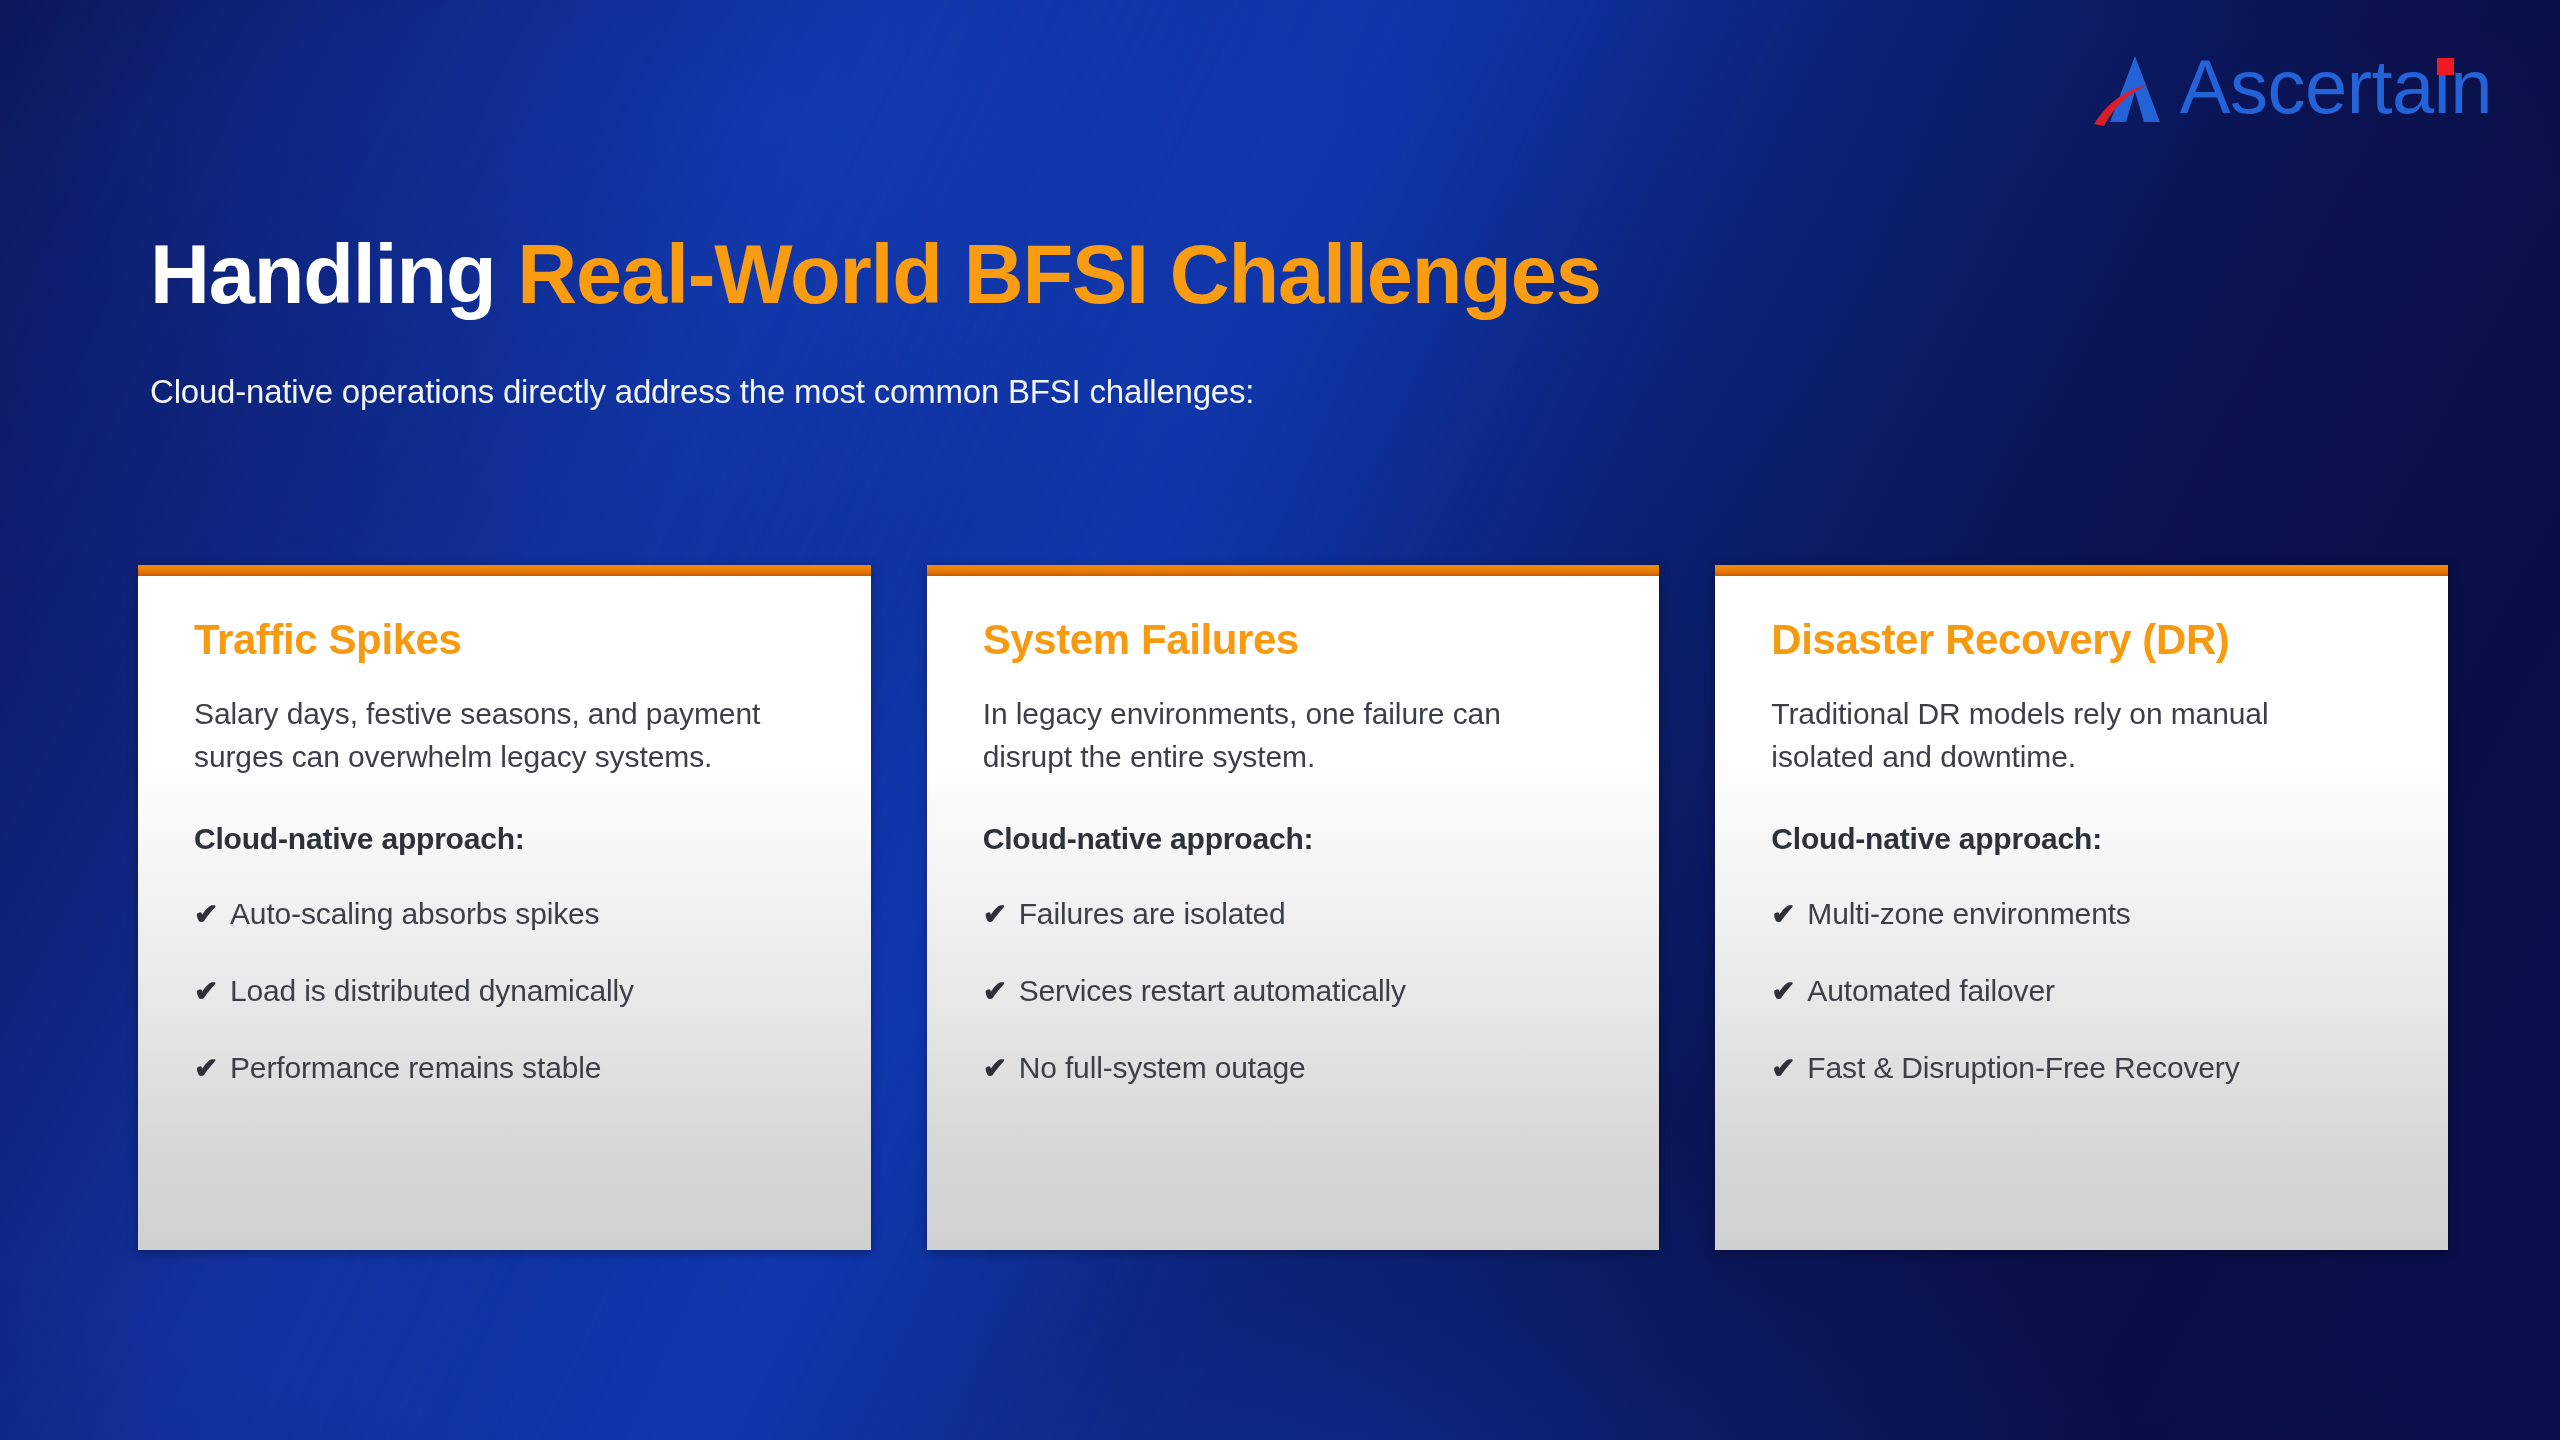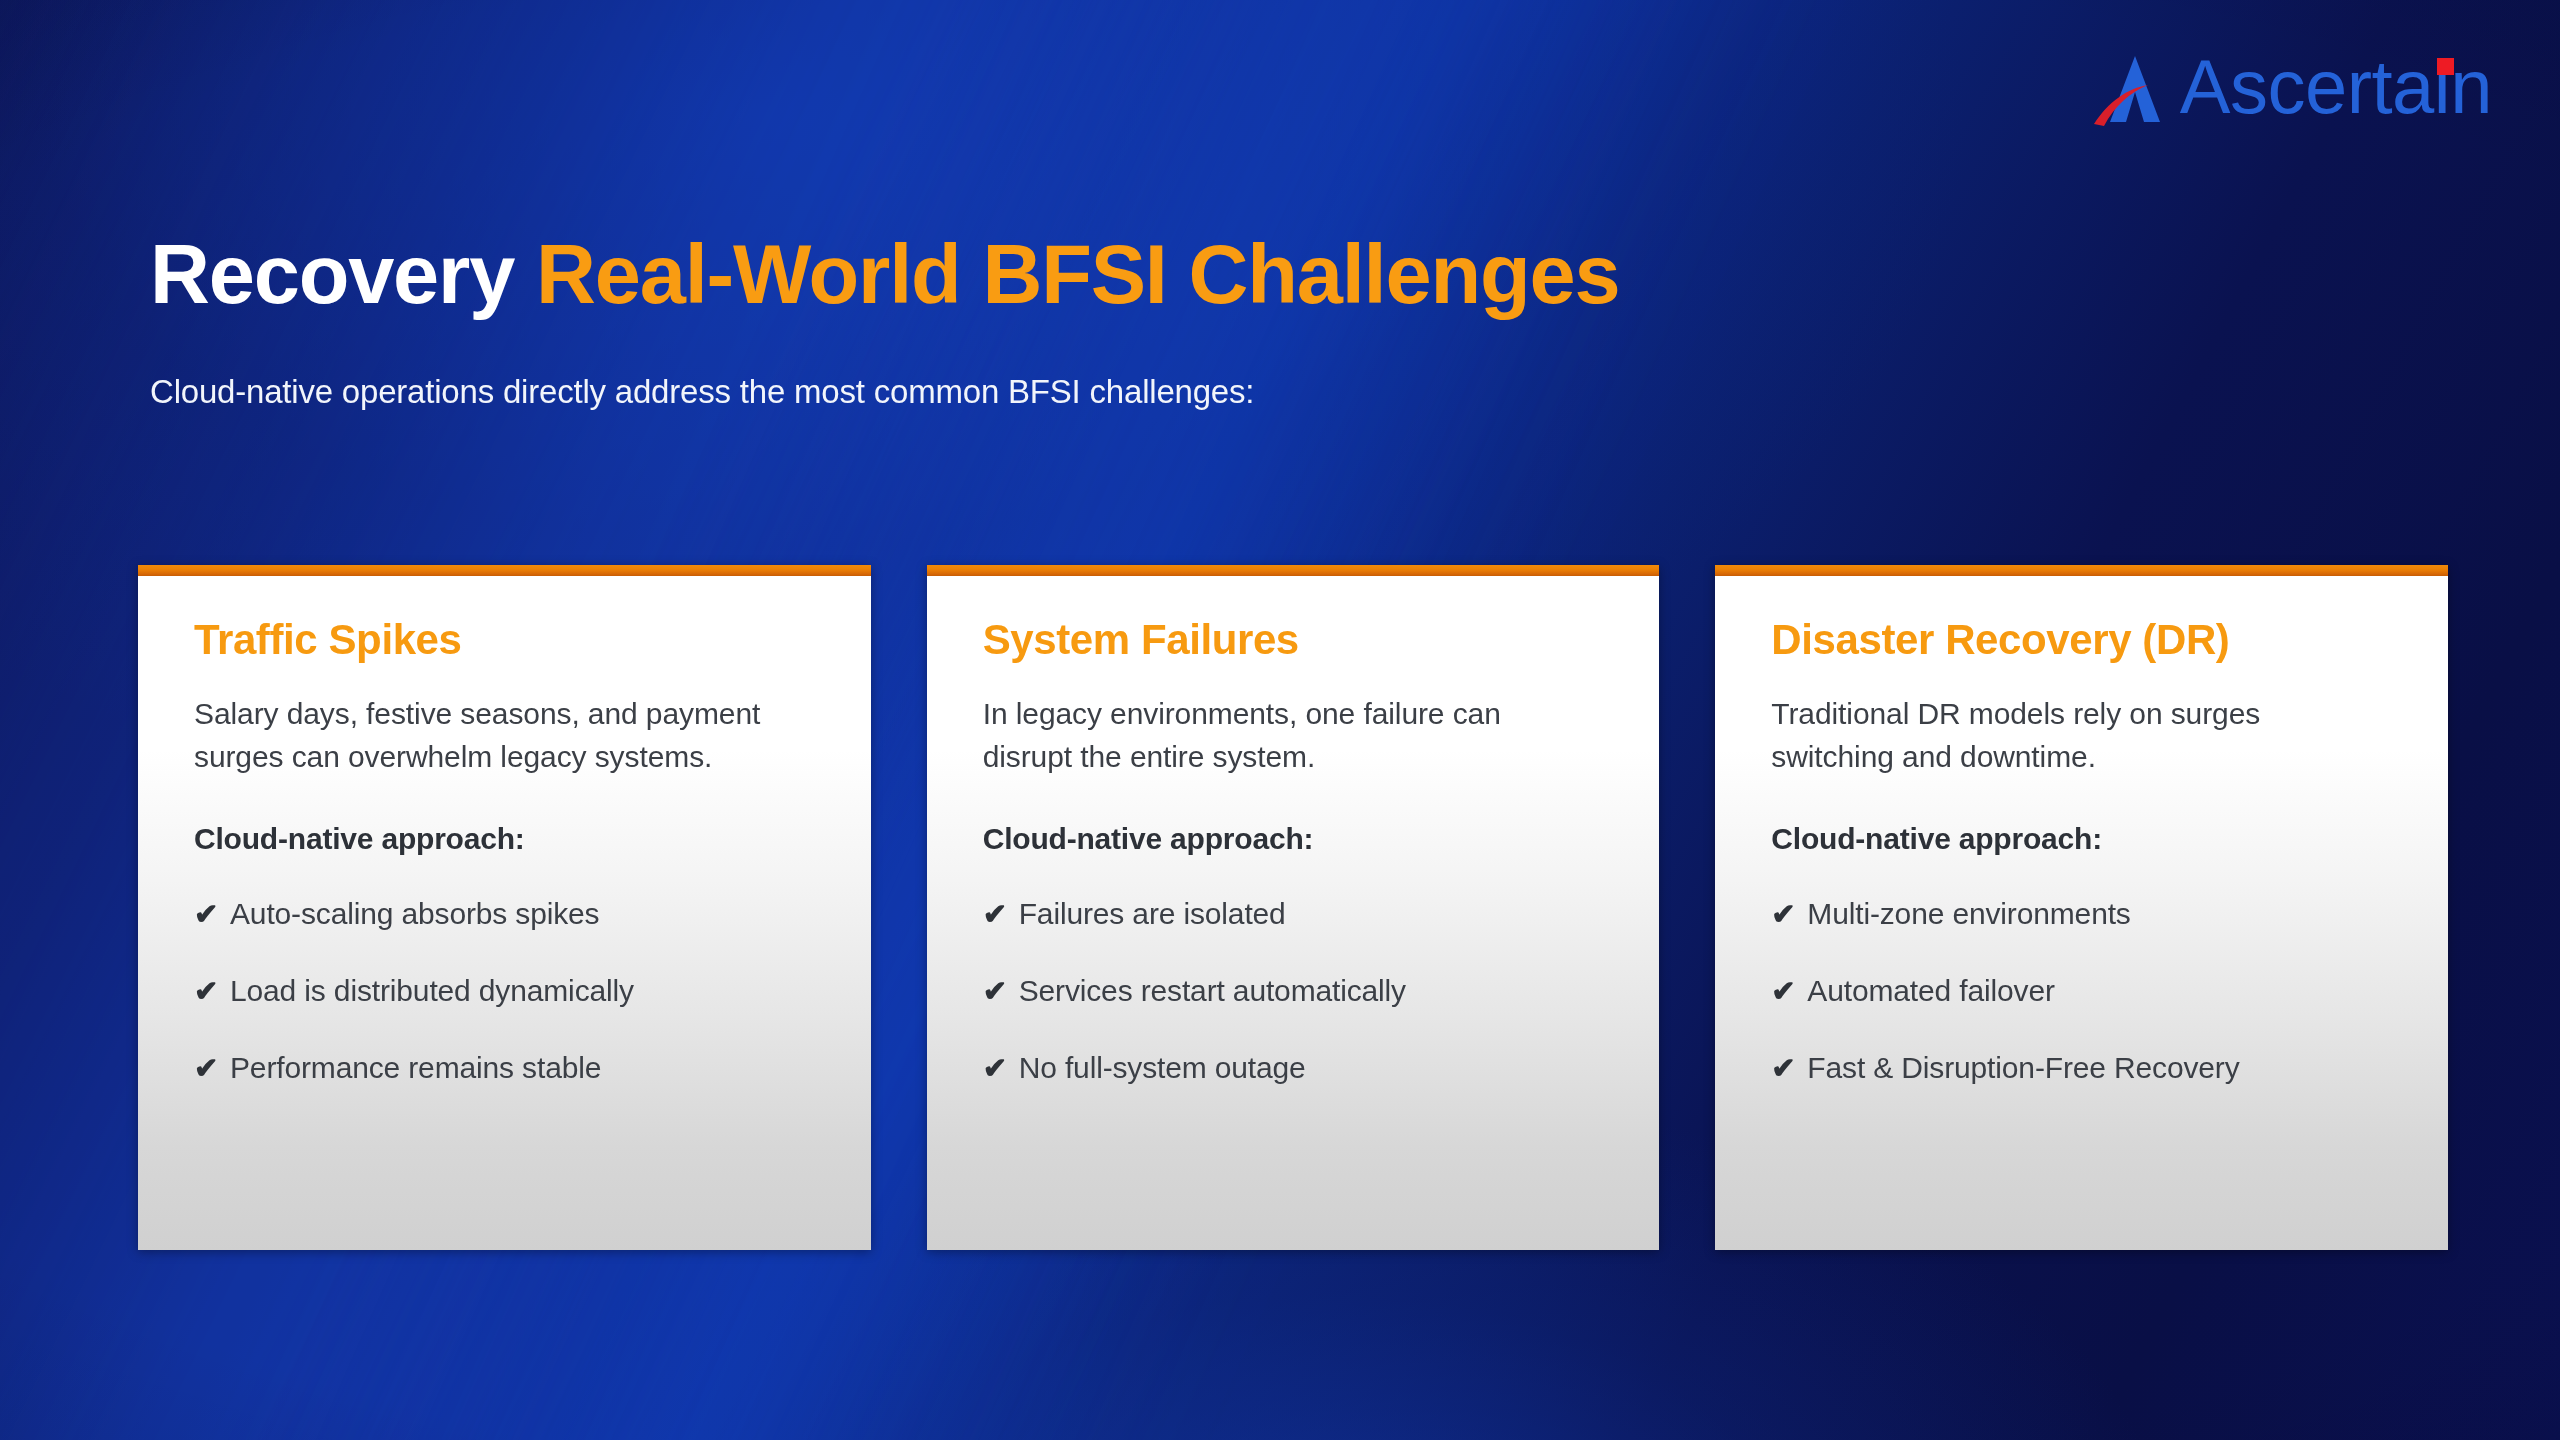--- a/index.html
+++ b/index.html
@@ -250,21 +250,21 @@
         <path d="M2 72 C16 50, 36 36, 56 33 C38 40, 22 55, 12 74 Z" fill="#d81f2a"></path>
       </svg>
     </span>
     <span class="logo-text">
       <span>Ascertain</span>
       <span class="logo-dot"></span>
     </span>
   </div>
 
   <h1 class="headline">
-    <span class="hl-white">Recovery </span><span class="hl-accent">Real-World BFSI Challenges</span>
+    <span class="hl-white">Handling </span><span class="hl-accent">Real-World BFSI Challenges</span>
   </h1>
 
   <p class="subhead">Cloud-native operations directly address the most common BFSI challenges:</p>
 
   <div class="cards">
 
     <div class="card">
       <div class="card-topbar"></div>
       <div class="card-body">
         <div class="card-title">Traffic Spikes</div>
@@ -307,21 +307,21 @@
             <span class="btext">No full-system outage</span>
           </li>
         </ul>
       </div>
     </div>
 
     <div class="card">
       <div class="card-topbar"></div>
       <div class="card-body">
         <div class="card-title">Disaster Recovery (DR)</div>
-        <div class="card-desc">Traditional DR models rely on surges switching and downtime.</div>
+        <div class="card-desc">Traditional DR models rely on manual isolated and downtime.</div>
         <div class="card-approach">Cloud-native approach:</div>
         <ul class="bullets">
           <li class="bullet">
             <span class="tick">✔</span>
             <span class="btext">Multi-zone environments</span>
           </li>
           <li class="bullet">
             <span class="tick">✔</span>
             <span class="btext">Automated failover</span>
           </li>

